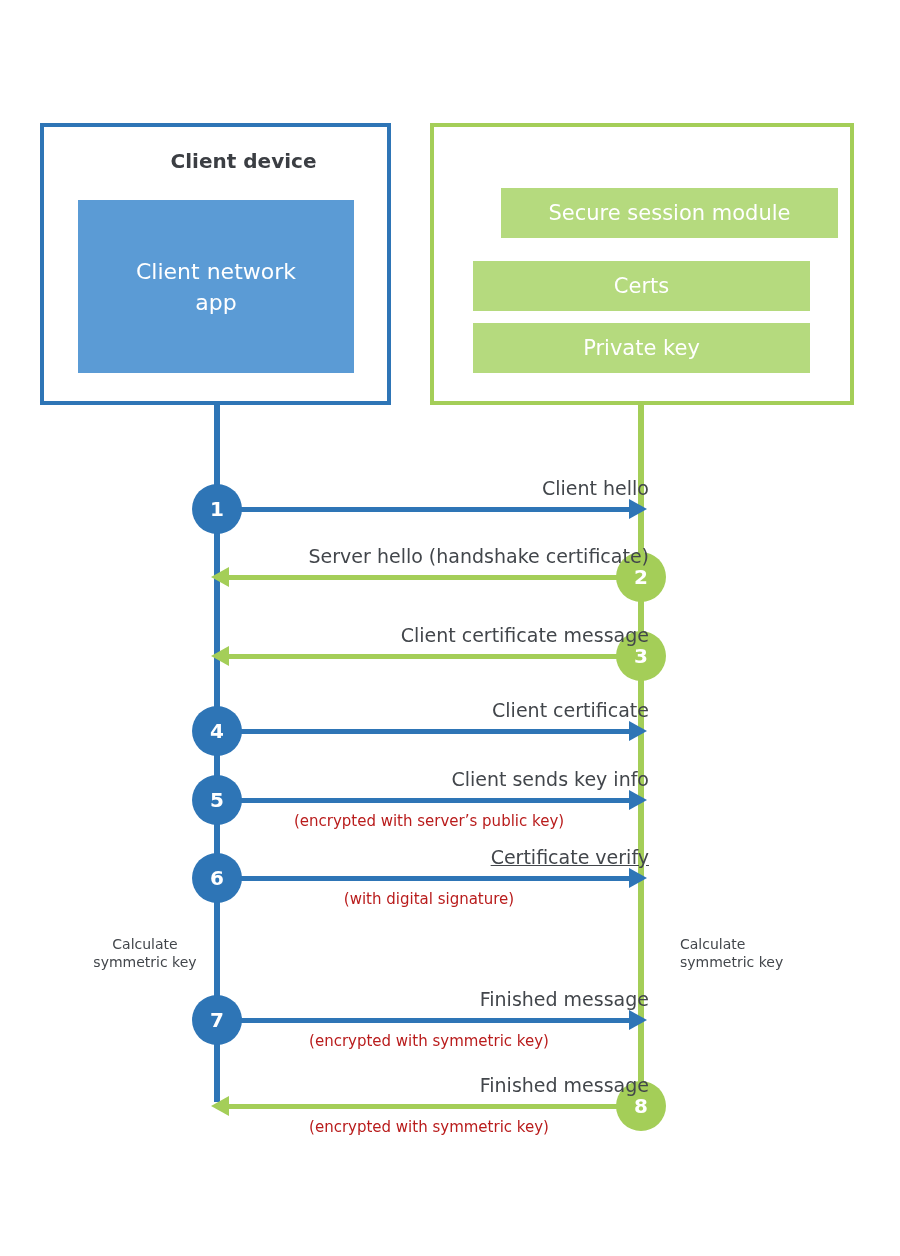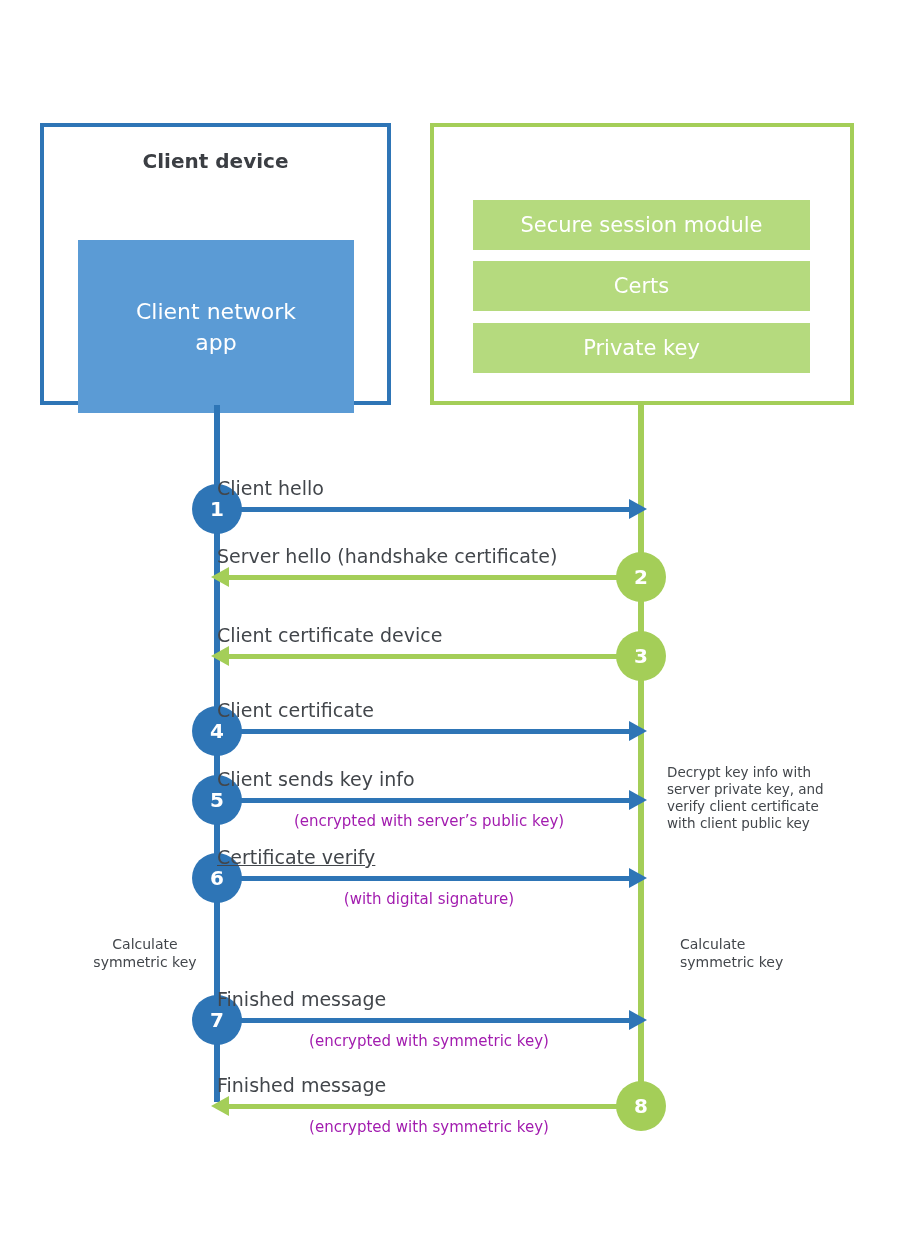--- a/index.html
+++ b/index.html
@@ -6,51 +6,51 @@
   body{font-family:"DejaVu Sans","Liberation Sans",sans-serif;}
   .canvas{position:relative;width:900px;height:1256px;background:#ffffff;overflow:hidden;}
 
   .title{position:absolute;left:36px;top:30px;margin:0;font-size:26px;font-weight:400;
          color:#54575c;letter-spacing:-0.3px;}
 
   
   .actor-box{position:absolute;top:123px;height:282px;background:#fff;box-sizing:border-box;}
   .actor-box.client{left:40px;width:351px;border:4px solid var(--blue);}
   .actor-box.server{left:430px;width:424px;border:4px solid var(--green);}
-  .actor-title{position:absolute;top:149px;font-size:20px;font-weight:bold;color:#3b3e43;text-align:center;}
+  .actor-title{position:absolute;top:149px;font-size:20px;font-weight:bold;color:#3b3e43;text-align:center;margin-left:28px;}
   .actor-title.client{left:40px;width:351px;}
   .actor-title.server{left:430px;width:424px;}
 
   .client-app{position:absolute;left:78px;top:200px;width:276px;height:173px;background:var(--blue-fill);
               display:flex;align-items:center;justify-content:center;text-align:center;
-              color:#fff;font-size:22px;line-height:31px;white-space:pre-line;margin-top:40px;}
+              color:#fff;font-size:22px;line-height:31px;white-space:pre-line;}
   .server-bar{position:absolute;left:473px;width:337px;height:50px;background:var(--green-fill);
               color:#fff;font-size:21px;text-align:center;line-height:50px;}
-  .bar-0{top:200px;} .bar-1{top:261px;} .bar-2{top:323px;}
+  .bar-0{top:188px;margin-left:28px;} .bar-1{top:261px;} .bar-2{top:323px;}
 
   
   .lifeline{position:absolute;width:6px;top:405px;}
   .lifeline.blue-line{left:214px;height:697px;background:var(--blue);}
   .lifeline.green-line{left:638px;height:701px;background:var(--green);}
 
   
   .arrow-line{position:absolute;height:5px;}
   .arrow-line.blue{background:var(--blue);}
   .arrow-line.green{background:var(--green);}
   .arrow-head{position:absolute;width:0;height:0;border-top:10px solid transparent;border-bottom:10px solid transparent;}
   .arrow-head.right.blue{border-left:18px solid var(--blue);}
   .arrow-head.left.green{border-right:18px solid var(--green);}
   .seq-circle{position:absolute;width:50px;height:50px;border-radius:50%;color:#fff;
               font-size:20px;font-weight:bold;text-align:center;line-height:50px;}
   .seq-circle.blue{background:var(--blue);}
   .seq-circle.green{background:var(--green);}
-  .msg-label{position:absolute;left:217px;width:424px;text-align:left;font-size:19px;
+  .msg-label{position:absolute;left:225px;width:424px;text-align:right;font-size:19px;
              line-height:24px;color:#42464b;}
   .msg-sublabel{position:absolute;left:217px;width:424px;text-align:center;font-size:15px;
-                line-height:20px;color:#a21caf;}
+                line-height:20px;color:#b91c1c;}
 
   
   .note{position:absolute;color:#42464b;white-space:pre-line;}
   .right-note{left:667px;top:764px;width:220px;font-size:13.5px;line-height:17px;text-align:left;}
   .calc-left{left:80px;top:936px;width:130px;font-size:14px;line-height:17.5px;text-align:center;}
   .calc-right{left:680px;top:936px;width:130px;font-size:14px;line-height:17.5px;text-align:left;}
 </style>
 </head>
 <body>
 
@@ -74,21 +74,21 @@
       <div class="arrow-head right blue" style="left: 629px; top: 499px;"></div>
       <div class="seq-circle blue" style="left: 192px; top: 484px;">1</div>
       <div class="msg-label" style="top: 476px;">Client hello</div>
       <div class="arrow-head left green" style="left: 211px; top: 567px;"></div>
       <div class="arrow-line green" style="left: 229px; top: 575px; width: 412px;"></div>
       <div class="seq-circle green" style="left: 616px; top: 552px;">2</div>
       <div class="msg-label" style="top: 544px;">Server hello (handshake certificate)</div>
       <div class="arrow-head left green" style="left: 211px; top: 646px;"></div>
       <div class="arrow-line green" style="left: 229px; top: 654px; width: 412px;"></div>
       <div class="seq-circle green" style="left: 616px; top: 631px;">3</div>
-      <div class="msg-label" style="top: 623px;">Client certificate device</div>
+      <div class="msg-label" style="top: 623px;">Client certificate message</div>
       <div class="arrow-line blue" style="left: 217px; top: 729px; width: 413px;"></div>
       <div class="arrow-head right blue" style="left: 629px; top: 721px;"></div>
       <div class="seq-circle blue" style="left: 192px; top: 706px;">4</div>
       <div class="msg-label" style="top: 698px;">Client certificate</div>
       <div class="arrow-line blue" style="left: 217px; top: 798px; width: 413px;"></div>
       <div class="arrow-head right blue" style="left: 629px; top: 790px;"></div>
       <div class="seq-circle blue" style="left: 192px; top: 775px;">5</div>
       <div class="msg-label" style="top: 767px;">Client sends key info</div>
       <div class="msg-sublabel" style="top: 811px;">(encrypted with server’s public key)</div>
       <div class="arrow-line blue" style="left: 217px; top: 876px; width: 413px;"></div>
@@ -101,21 +101,17 @@
       <div class="seq-circle blue" style="left: 192px; top: 995px;">7</div>
       <div class="msg-label" style="top: 987px;">Finished message</div>
       <div class="msg-sublabel" style="top: 1031px;">(encrypted with symmetric key)</div>
       <div class="arrow-head left green" style="left: 211px; top: 1096px;"></div>
       <div class="arrow-line green" style="left: 229px; top: 1104px; width: 412px;"></div>
       <div class="seq-circle green" style="left: 616px; top: 1081px;">8</div>
       <div class="msg-label" style="top: 1073px;">Finished message</div>
       <div class="msg-sublabel" style="top: 1117px;">(encrypted with symmetric key)</div>
     </div>
 
-  <div class="note right-note">Decrypt key info with
-server private key, and
-verify client certificate
-with client public key</div>
   <div class="note calc-left">Calculate
 symmetric key</div>
   <div class="note calc-right">Calculate
 symmetric key</div>
 </div>
 
 </body></html>

